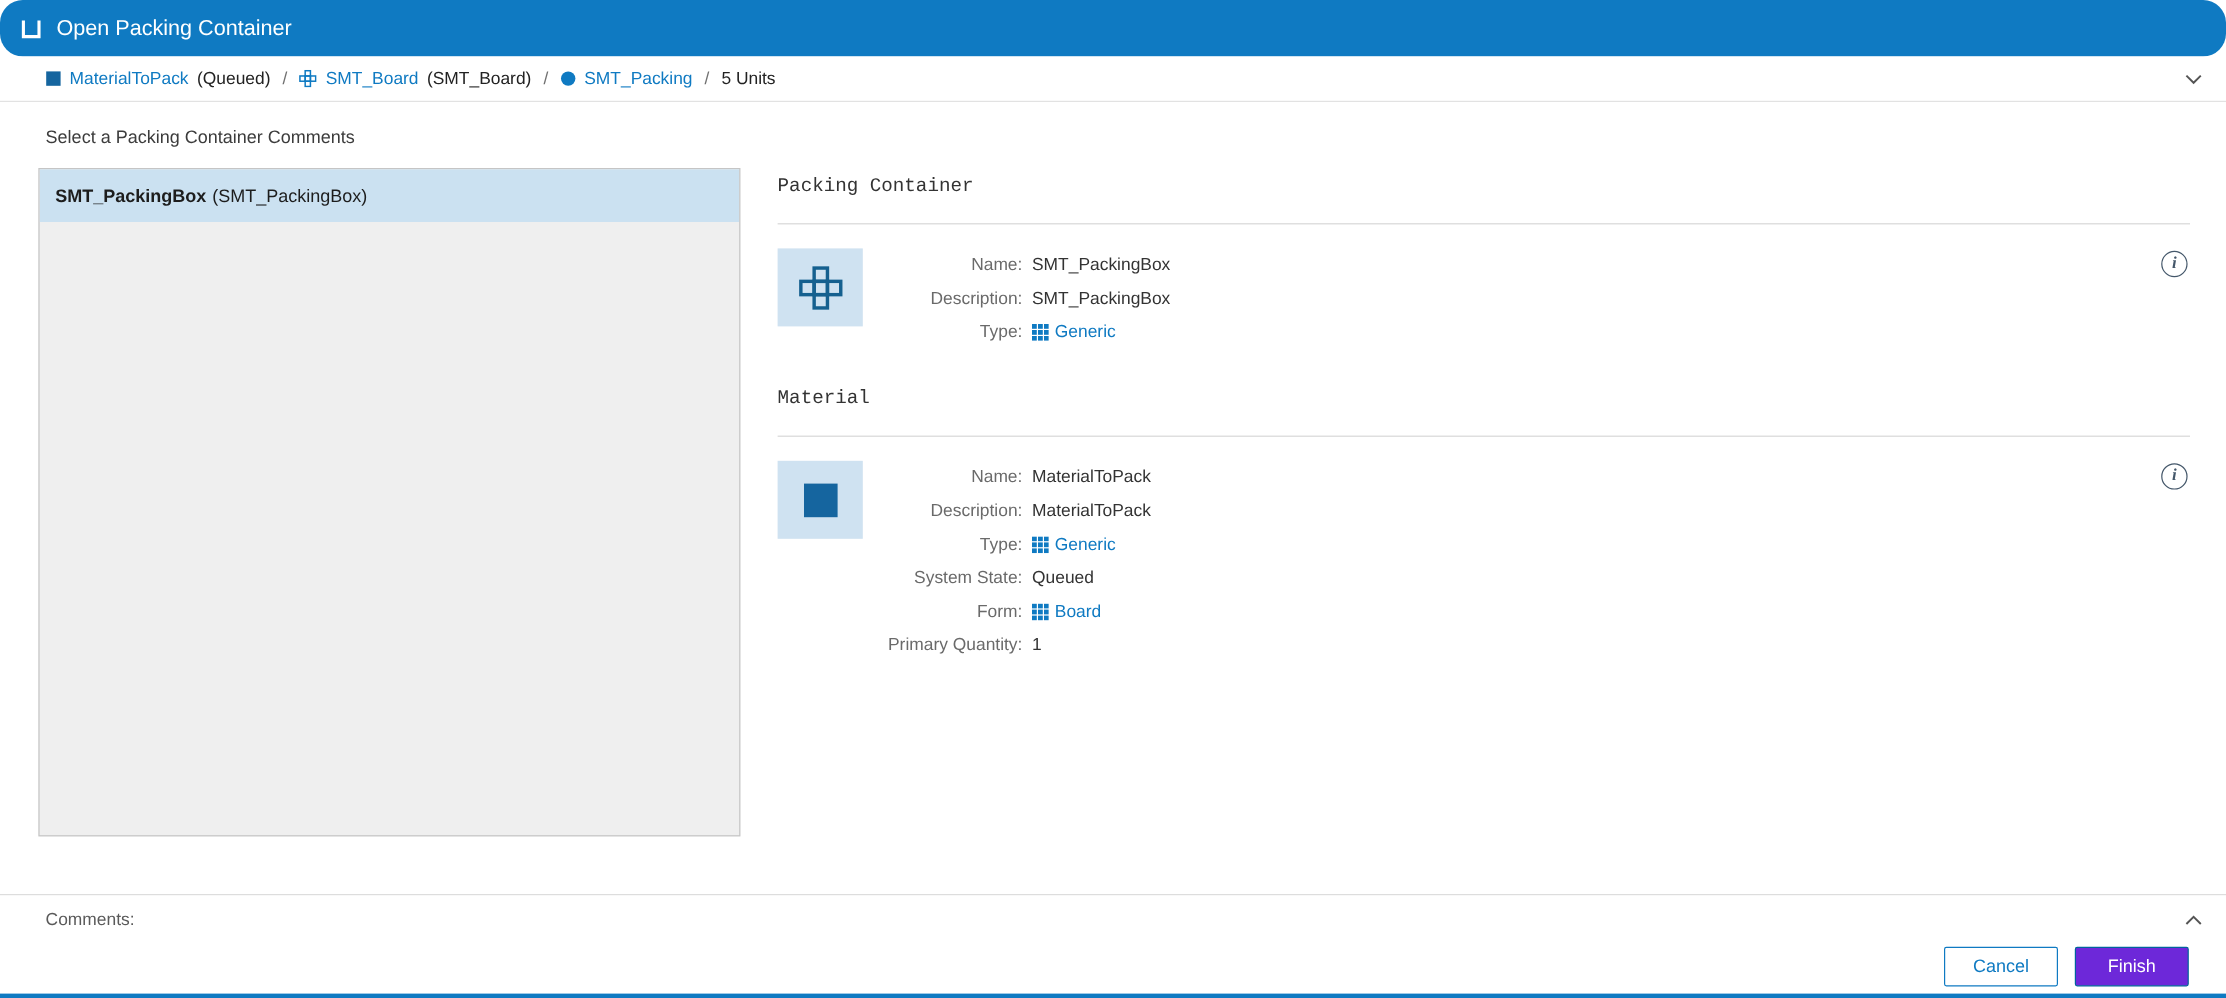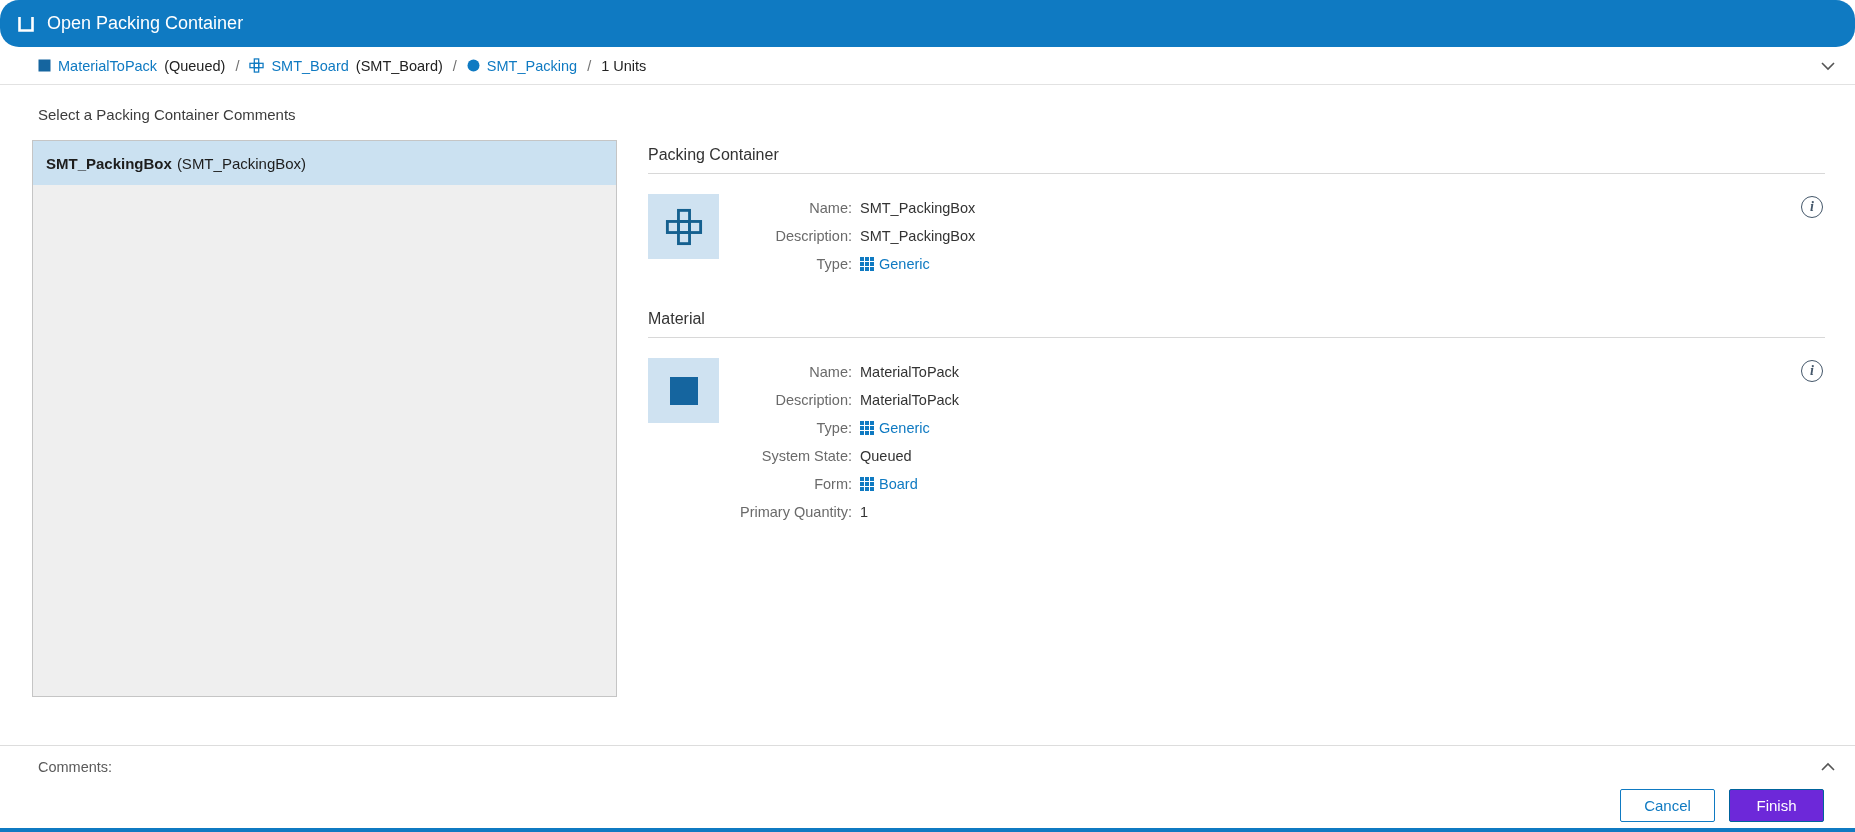--- a/index.html
+++ b/index.html
@@ -62,22 +62,23 @@
   .product-item .p-name { font-weight: bold; }
   .product-item .p-suffix { font-weight: 400; margin-left: 5px; }
 
   
   .right-panel {
     position: absolute; left: 648px; top: 146px; width: 1177px;
   }
   .section { margin-bottom: 32px; }
   .section-title {
     font-size: 16px; color: #333;
-    padding-bottom: 9px;
+    padding-bottom: 22px;
     border-bottom: 1px solid #d8d8d8;
+    font-family: Liberation Mono, monospace;
   }
   .section-body {
     position: relative;
     margin-top: 20px;
     display: flex; align-items: flex-start;
   }
   .thumb {
     width: 71px; height: 65px;
     background: #cfe2f1;
     display: flex; align-items: center; justify-content: center;
@@ -178,21 +179,21 @@
     <span class="crumb-sep">/</span>
 
     <span class="bc-icon">
       <svg width="13" height="13" viewBox="0 0 13 13">
           <circle cx="6.5" cy="6.5" r="6" fill="#0f7ac2"></circle>
         </svg>
     </span>
     <a class="crumb-link">SMT_Packing</a>
     <span class="crumb-sep">/</span>
 
-    <span class="crumb-units">1 Units</span>
+    <span class="crumb-units">5 Units</span>
 
     <span class="bc-chevron">
       <svg width="18" height="18" viewBox="0 0 18 18">
           <polyline points="3,6 9,12 15,6" fill="none" stroke="#555" stroke-width="1.6"></polyline>
         </svg>
     </span>
   </div>
 
   <div class="select-label">Select a Packing Container Comments</div>
 

